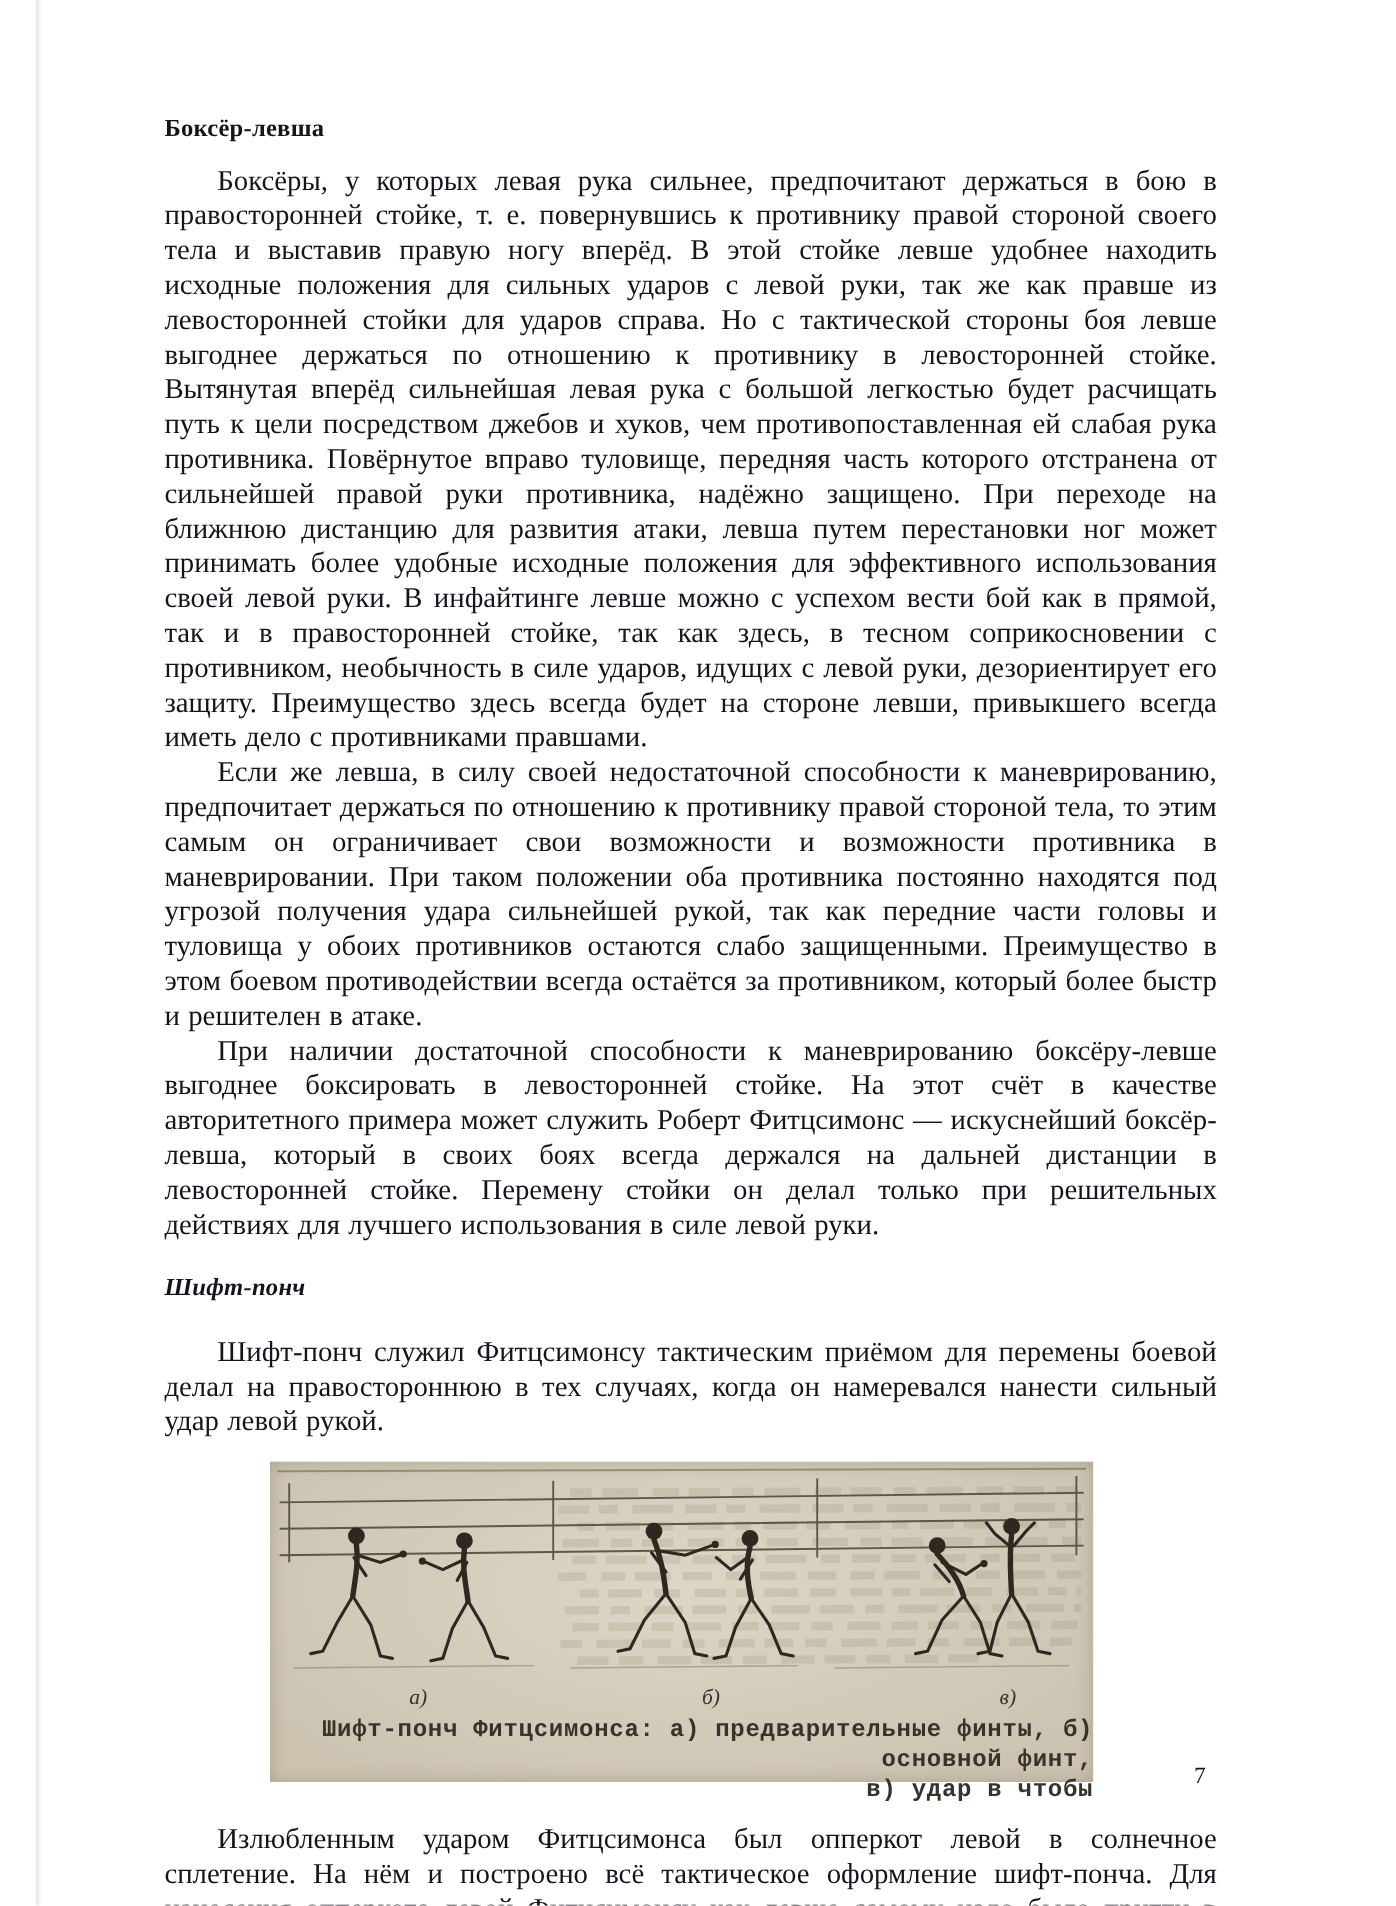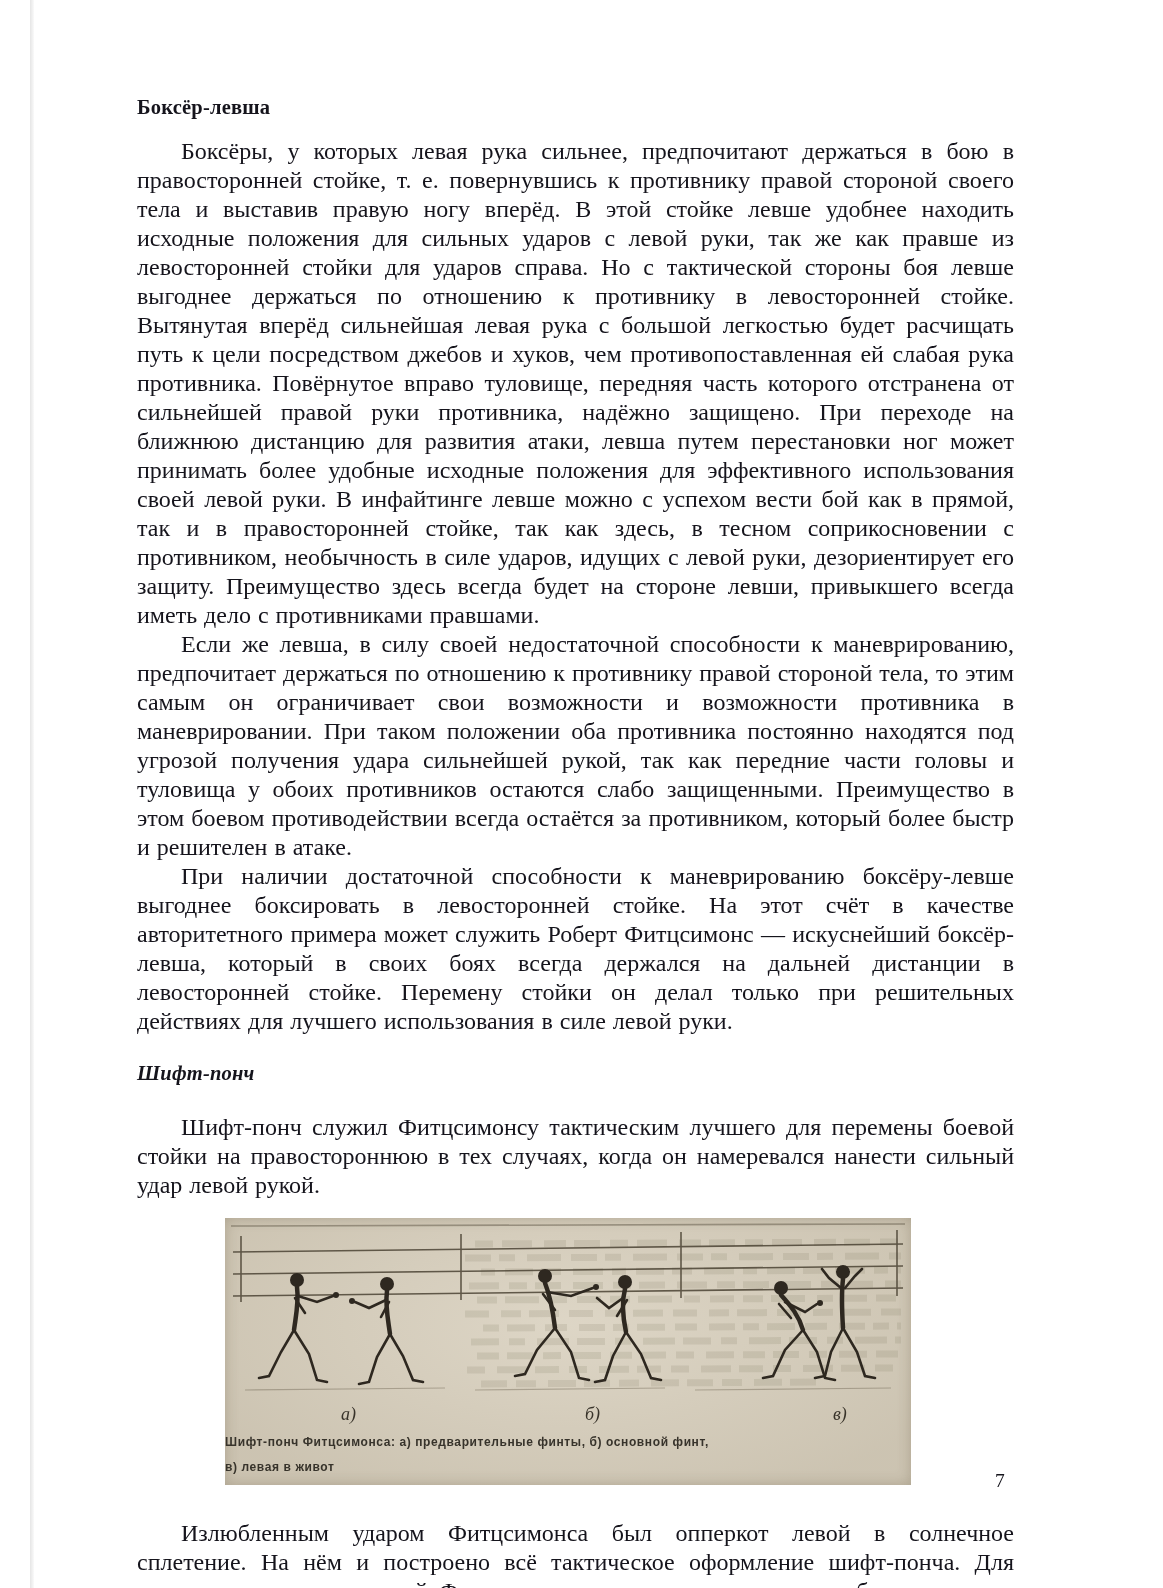--- a/index.html
+++ b/index.html
@@ -42,24 +42,24 @@
   figure.scan-figure svg { display:block; }
   .fig-labels { position:absolute; top:186px; left:0; width:100%; height:24px; }
   .fig-labels span {
     position:absolute;
     font-family:"Liberation Serif", serif;
     font-style:italic;
     font-size:18px; color:#38332a;
   }
   figcaption.fig-caption {
     position:absolute; left:0; top:212px; width:100%;
-    text-align:left;
-    font-family:Liberation Sans, sans-serif;
+    text-align:right;
+    font-family:Liberation Mono, monospace;
     font-weight:bold;
-    font-size:12px; line-height:25px;
+    font-size:20px; line-height:25px;
     letter-spacing:0.6px;
     color:#37332b;
   }
   .page-number {
     position:absolute; left:995px; top:1470px;
     font-size:19.5px; color:#15141c;
   }
 </style>
 </head>
 <body>
@@ -69,21 +69,21 @@
 <div class="page">
 
   <h2 class="heading">Боксёр-левша</h2>
 
   <p class="body-par">Боксёры, у которых левая рука сильнее, предпочитают держаться в бою в правосторонней стойке, т. е. повернувшись к противнику правой стороной своего тела и выставив правую ногу вперёд. В этой стойке левше удобнее находить исходные положения для сильных ударов с левой руки, так же как правше из левосторонней стойки для ударов справа. Но с тактической стороны боя левше выгоднее держаться по отношению к противнику в левосторонней стойке. Вытянутая вперёд сильнейшая левая рука с большой легкостью будет расчищать путь к цели посредством джебов и хуков, чем противопоставленная ей слабая рука противника. Повёрнутое вправо туловище, передняя часть которого отстранена от сильнейшей правой руки противника, надёжно защищено. При переходе на ближнюю дистанцию для развития атаки, левша путем перестановки ног может принимать более удобные исходные положения для эффективного использования своей левой руки. В инфайтинге левше можно с успехом вести бой как в прямой, так и в правосторонней стойке, так как здесь, в тесном соприкосновении с противником, необычность в силе ударов, идущих с левой руки, дезориентирует его защиту. Преимущество здесь всегда будет на стороне левши, привыкшего всегда иметь дело с противниками правшами.</p>
   <p class="body-par">Если же левша, в силу своей недостаточной способности к маневрированию, предпочитает держаться по отношению к противнику правой стороной тела, то этим самым он ограничивает свои возможности и возможности противника в маневрировании. При таком положении оба противника постоянно находятся под угрозой получения удара сильнейшей рукой, так как передние части головы и туловища у обоих противников остаются слабо защищенными. Преимущество в этом боевом противодействии всегда остаётся за противником, который более быстр и решителен в атаке.</p>
   <p class="body-par">При наличии достаточной способности к маневрированию боксёру-левше выгоднее боксировать в левосторонней стойке. На этот счёт в качестве авторитетного примера может служить Роберт Фитцсимонс — искуснейший боксёр-левша, который в своих боях всегда держался на дальней дистанции в левосторонней стойке. Перемену стойки он делал только при решительных действиях для лучшего использования в силе левой руки.</p>
 
   <h2 class="heading second">Шифт-понч</h2>
 
-  <p class="body-par">Шифт-понч служил Фитцсимонсу тактическим лучшего для перемены боевой стойки на правостороннюю в тех случаях, когда он намеревался нанести сильный удар левой рукой.</p>
+  <p class="body-par">Шифт-понч служил Фитцсимонсу тактическим приёмом для перемены боевой делал на правостороннюю в тех случаях, когда он намеревался нанести сильный удар левой рукой.</p>
 
   <figure class="scan-figure">
     <svg width="686" height="190" viewBox="0 0 686 190">
 
       <g stroke="#7d785f" stroke-width="7" opacity="0.16">
         <line x1="250" y1="26" x2="676" y2="24" stroke-dasharray="18 9 30 12 22 8 26 10"></line>
         <line x1="240" y1="40" x2="676" y2="38" stroke-dasharray="26 8 16 12 34 10"></line>
         <line x1="256" y1="54" x2="676" y2="52" stroke-dasharray="14 10 28 8 20 12 30 9"></line>
         <line x1="244" y1="68" x2="676" y2="66" stroke-dasharray="30 10 18 8 26 12"></line>
         <line x1="252" y1="82" x2="676" y2="80" stroke-dasharray="20 8 34 12 16 10 24 9"></line>
@@ -163,21 +163,21 @@
     </svg>
 
     <div class="fig-labels">
       <span style="left:116px">а)</span>
       <span style="left:360px">б)</span>
       <span style="left:608px">в)</span>
     </div>
 
     <figcaption class="fig-caption">
       <div>Шифт-понч Фитцсимонса: а) предварительные финты, б) основной финт,</div>
-      <div>в) левая в живот</div>
+      <div>в) удар в чтобы</div>
     </figcaption>
   </figure>
 
   <p class="body-par">Излюбленным ударом Фитцсимонса был опперкот левой в солнечное сплетение. На нём и построено всё тактическое оформление шифт-понча. Для нанесения опперкота левой Фитцсимонсу как левше самому надо было притти в удобное исходное положение и в то же время раскрыть защиту туловища противника. Ставя перед собой эту задачу, Фитцсимонс осуществлял её следующим способом: вначале, чтобы отвлечь внимание противника, он применял финты левой рукой, угрожая ею голове противника. Далее, внимательно следя за противником, он в удобный момент наносил как бы с полной силой ложный прямой удар</p>
 
 </div>
 
 <div class="page-number">7</div>
 
 </body></html>

